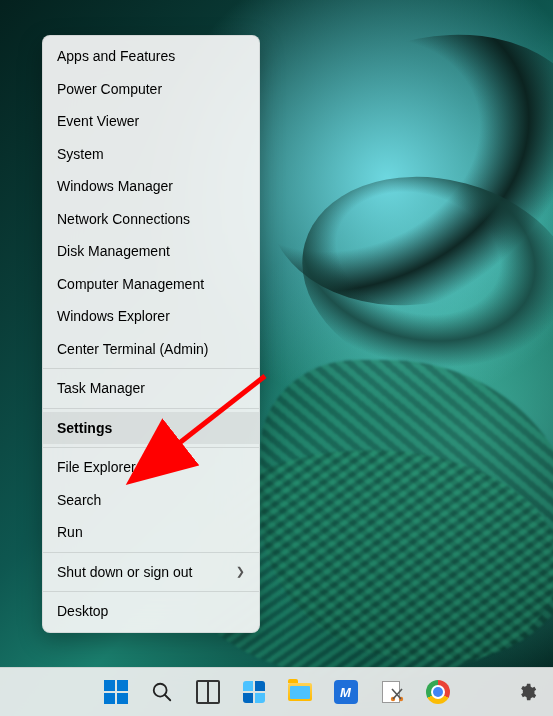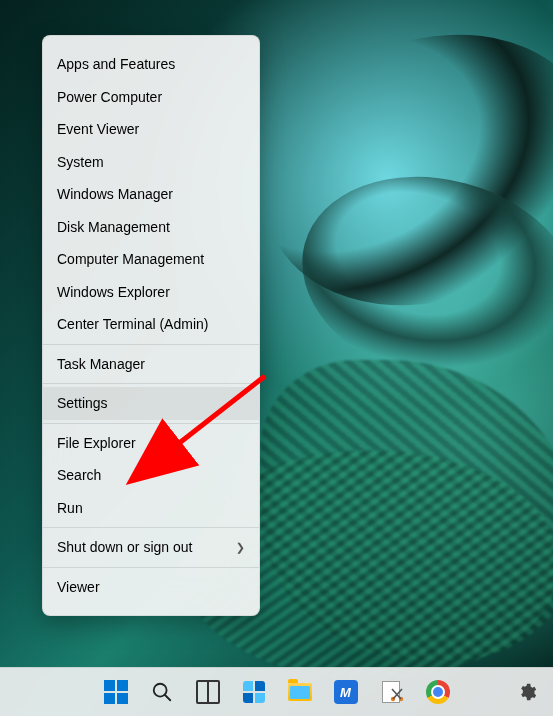--- a/index.html
+++ b/index.html
@@ -13,23 +13,23 @@
   .b1{left:260px;top:40px;width:340px;height:260px;background:radial-gradient(ellipse at 30% 30%,rgba(10,30,28,.0) 40%,rgba(8,25,22,.9) 55%,rgba(8,25,22,0) 70%);transform:rotate(-20deg);}
   .b2{left:300px;top:180px;width:280px;height:200px;background:radial-gradient(ellipse at 40% 40%,rgba(12,40,36,0) 35%,rgba(20,60,55,.8) 50%,rgba(12,40,36,0) 65%);transform:rotate(15deg);}
   .fern{position:absolute;left:260px;top:360px;width:320px;height:300px;background:
     repeating-linear-gradient(40deg,rgba(30,120,90,.5) 0 6px,rgba(10,60,45,.5) 6px 12px);
     filter:blur(1px);border-radius:30% 60% 40% 50%;}
   .fern2{position:absolute;left:180px;top:450px;width:380px;height:230px;background:
     repeating-linear-gradient(-35deg,rgba(40,150,110,.4) 0 5px,rgba(15,70,55,.4) 5px 10px);
     filter:blur(1.2px);border-radius:50%;}
   
   
-  .menu{position:absolute;left:42px;top:35px;width:216px;background:rgba(248,248,248,.92);backdrop-filter:blur(20px);border:1px solid rgba(0,0,0,.08);border-radius:8px;box-shadow:0 8px 24px rgba(0,0,0,.3);padding:12px 0;}
+  .menu{position:absolute;left:42px;top:35px;width:216px;background:rgba(248,248,248,.92);backdrop-filter:blur(20px);border:1px solid rgba(0,0,0,.08);border-radius:8px;box-shadow:0 8px 24px rgba(0,0,0,.3);padding:4px 0;}
   .menu-item{display:flex;align-items:center;justify-content:space-between;height:32.5px;padding:0 14px;cursor:default;}
-  .menu-item:hover,.menu-item.hover{background:rgba(0,0,0,.06);}
+  .menu-item:hover,.menu-item.hover{background:rgba(0,0,0,.06);font-weight:bold;}
   .menu-sep{height:1px;background:rgba(0,0,0,.1);margin:3px 0;}
   .chev{font-size:11px;color:#555;}
   
   
   .arrow{position:absolute;left:155px;top:370px;pointer-events:none;}
   .arrow svg{overflow:visible;}
   
   
   .taskbar{position:absolute;left:0;bottom:0;width:553px;height:48px;background:rgba(243,243,243,.9);backdrop-filter:blur(20px);border-top:1px solid rgba(0,0,0,.08);display:flex;align-items:center;justify-content:center;gap:6px;}
   .tb-btn{width:40px;height:40px;border-radius:4px;display:flex;align-items:center;justify-content:center;}
@@ -74,20 +74,23 @@
       <div class="menu-item">
         <span>Event Viewer</span>
       </div>
       <div class="menu-item">
         <span>System</span>
       </div>
       <div class="menu-item">
         <span>Windows Manager</span>
       </div>
       <div class="menu-item">
+        <span>Network Connections</span>
+      </div>
+      <div class="menu-item">
         <span>Disk Management</span>
       </div>
       <div class="menu-item">
         <span>Computer Management</span>
       </div>
       <div class="menu-item">
         <span>Windows Explorer</span>
       </div>
       <div class="menu-item">
         <span>Center Terminal (Admin)</span>
@@ -110,21 +113,21 @@
       <div class="menu-item">
         <span>Run</span>
       </div>
       <div class="menu-sep"></div>
       <div class="menu-item">
         <span>Shut down or sign out</span>
         <span class="chev">❯</span>
       </div>
       <div class="menu-sep"></div>
       <div class="menu-item">
-        <span>Viewer</span>
+        <span>Desktop</span>
       </div>
     </div>
 
   <div class="arrow">
     <svg width="120" height="110">
       <defs>
         <marker id="ah" markerWidth="14" markerHeight="12" refX="2" refY="6" orient="auto">
           <path d="M0,0 L14,6 L0,12 Z" fill="#ff0000"></path>
         </marker>
       </defs>

